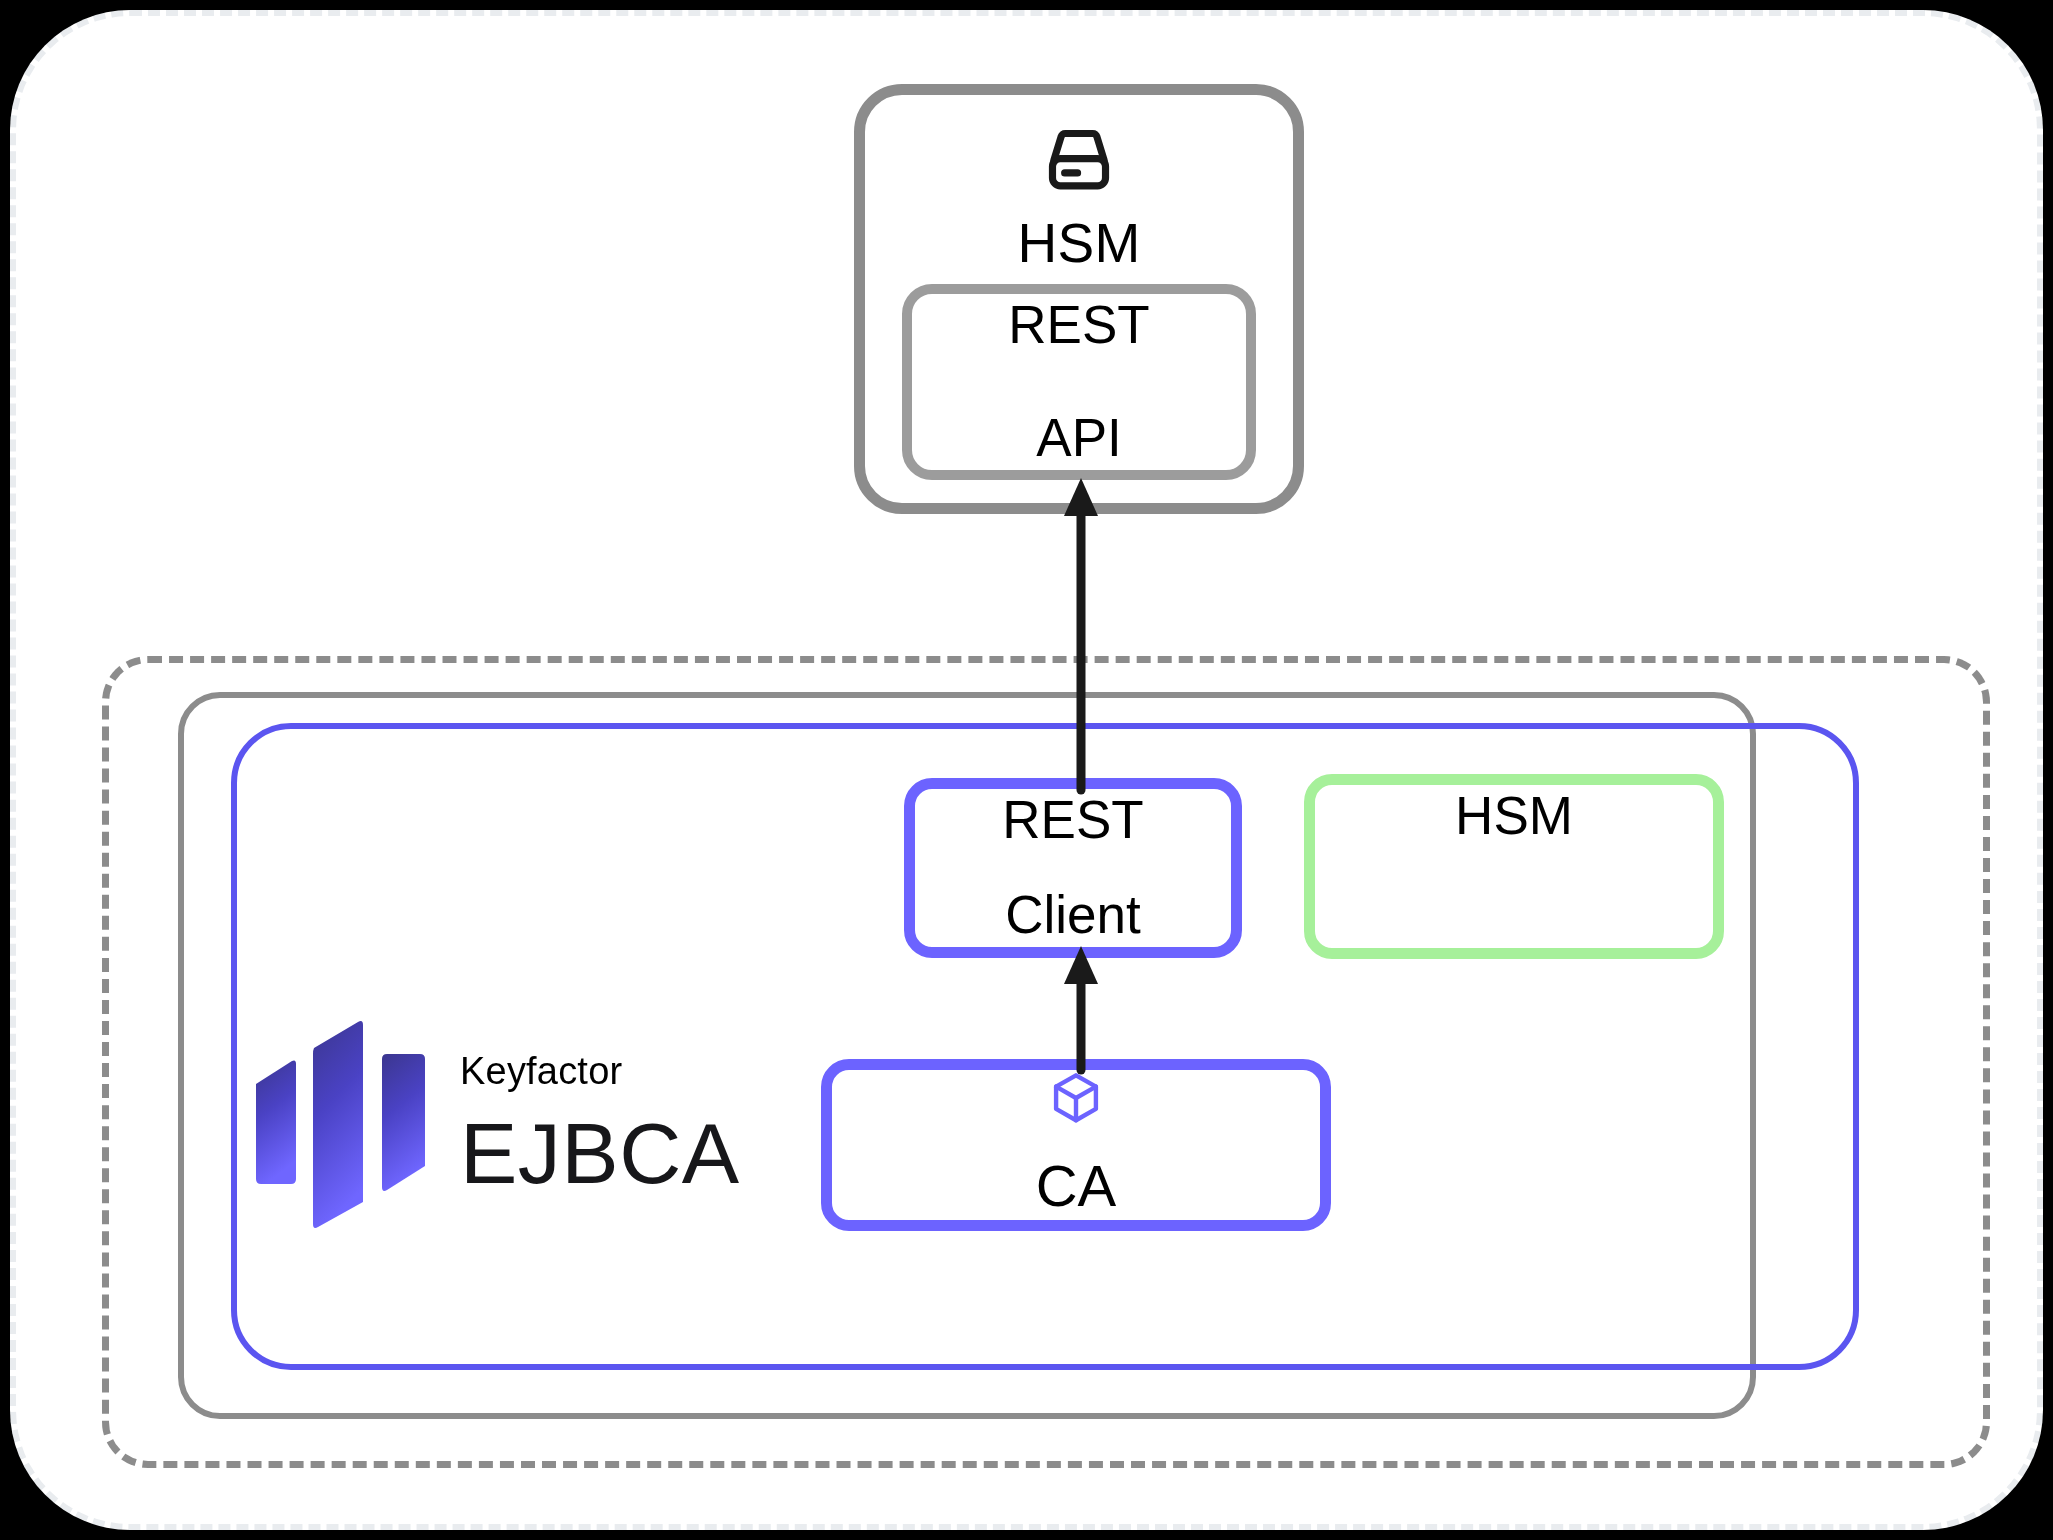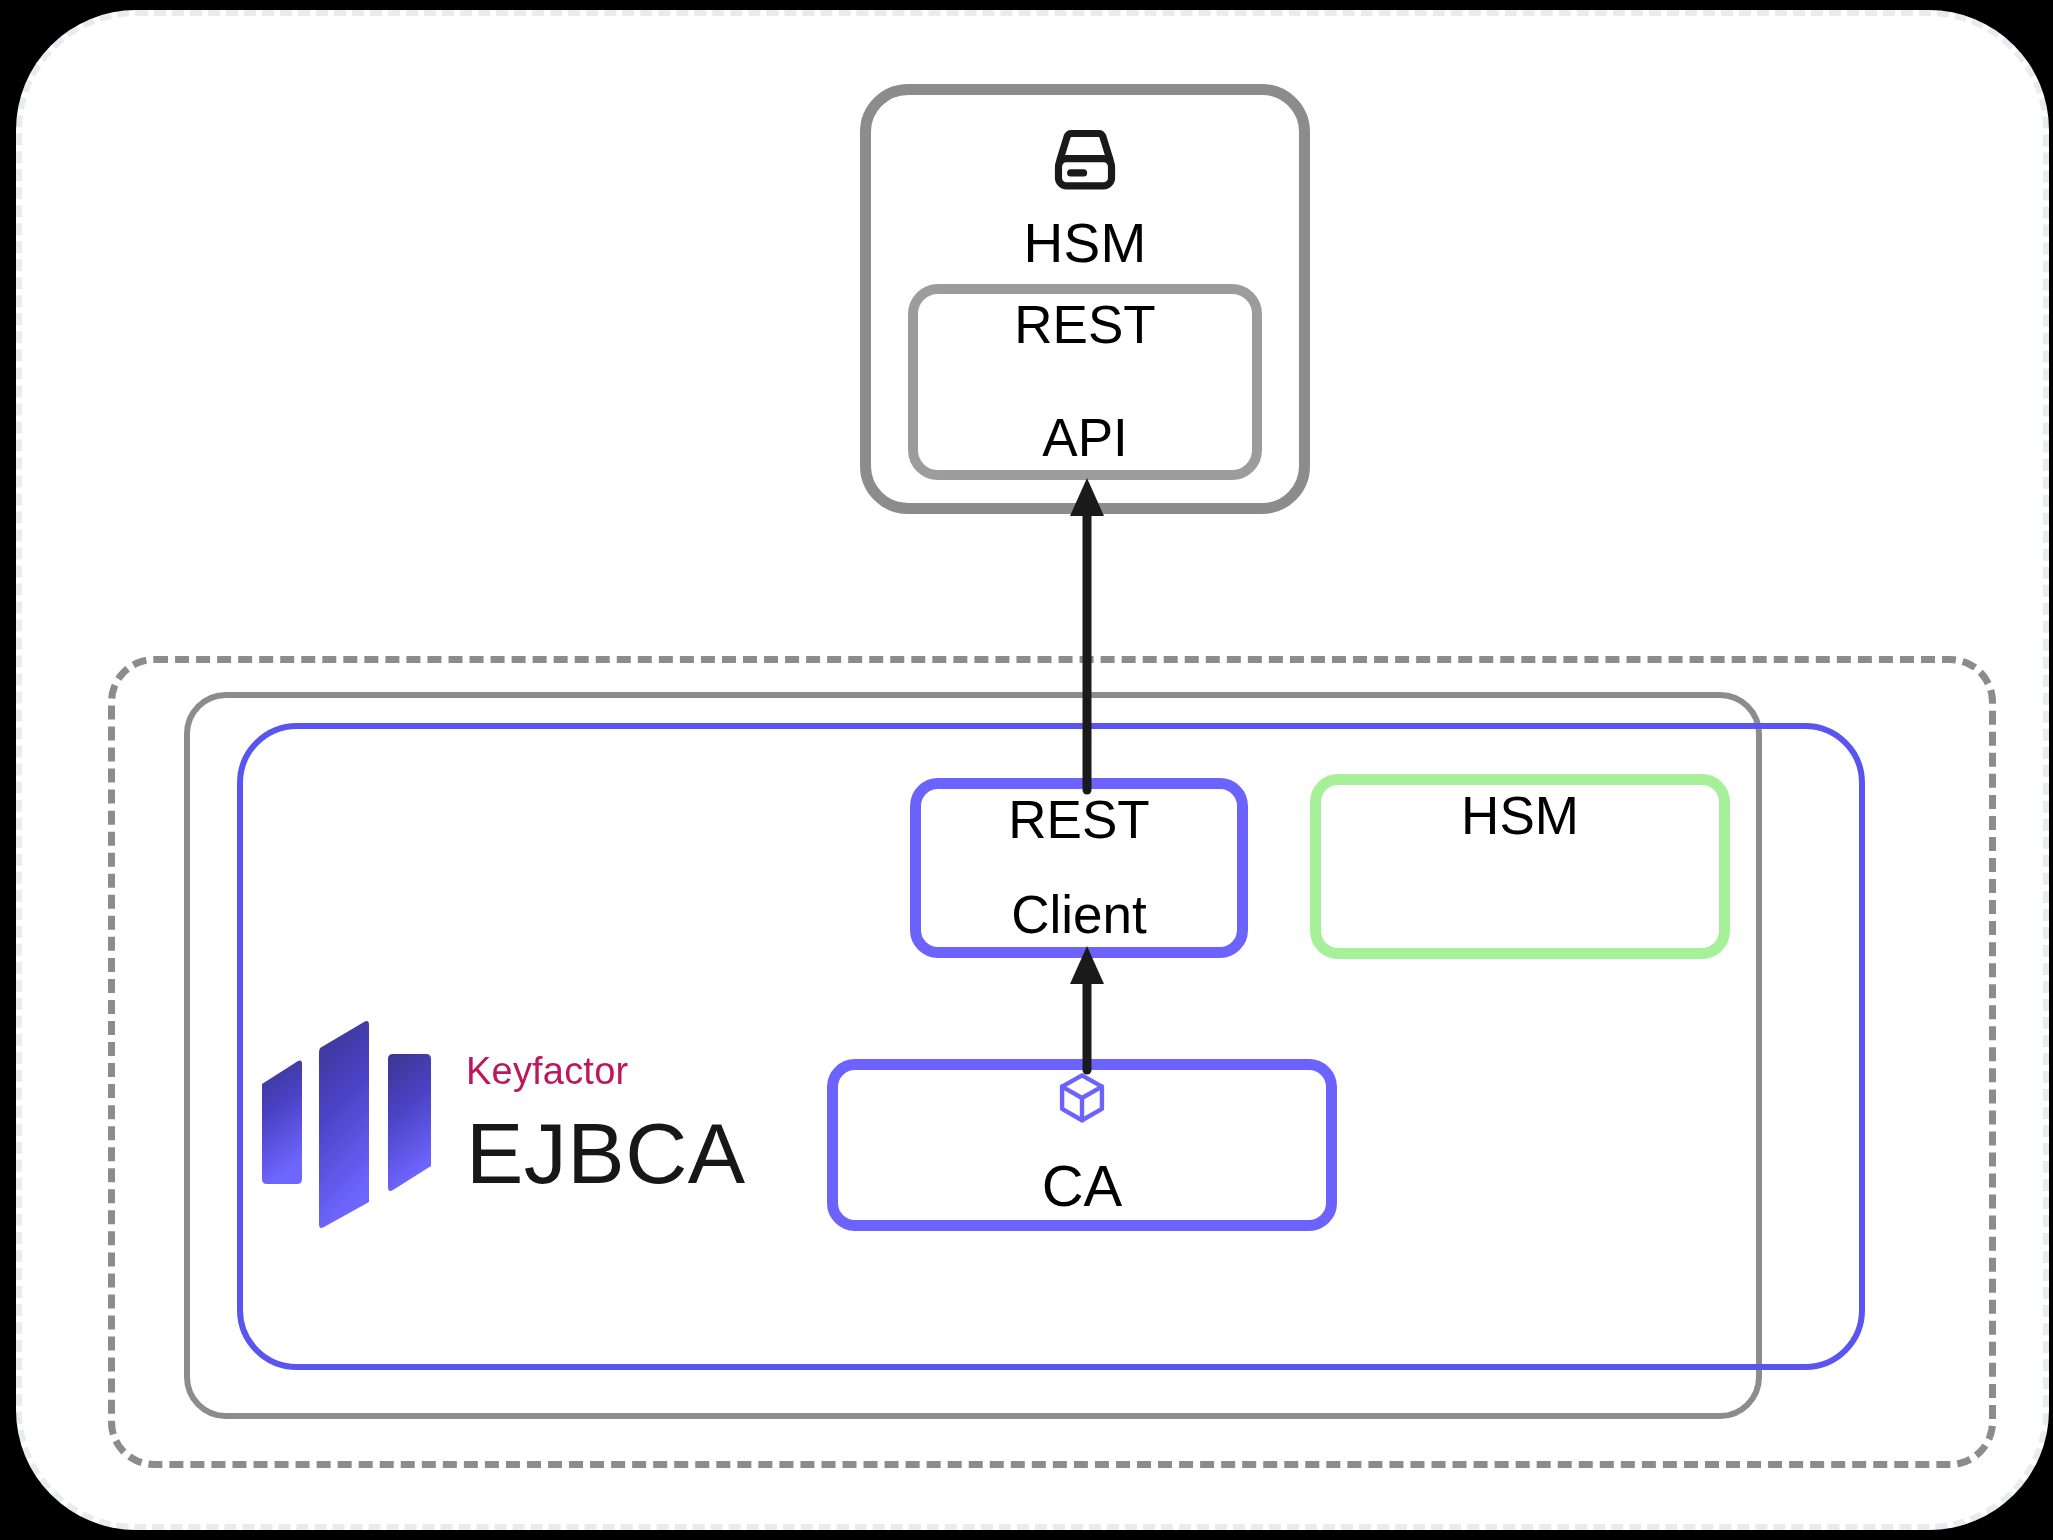--- a/index.html
+++ b/index.html
@@ -10,21 +10,21 @@
     overflow: hidden;
   }
   #page {
     position: relative;
     width: 2053px; height: 1540px;
     background: #000;
   }
   
   #card {
     position: absolute;
-    left: 16px; top: 10px;
+    left: 10px; top: 10px;
     width: 2033px; height: 1520px;
     background: #ffffff;
     border: 6px dashed #e9ecef;
     border-radius: 120px;
   }
   
   .box {
     position: absolute;
     background: #ffffff;
     display: flex;
@@ -125,21 +125,21 @@
     left: 238px; top: 1000px;
     display: flex;
     flex-direction: row;
     align-items: center;
     gap: 26px;
     z-index: 6;
   }
   #keyfactor-mark { width: 180px; height: 215px; display: block; }
   #logo-text { display: flex; flex-direction: column; align-items: flex-start; }
   #logo-keyfactor {
-    font-size: 38px; color: #be185d; letter-spacing: .2px;
+    font-size: 38px; color: #000000; letter-spacing: .2px;
     line-height: 1.0; margin-bottom: 20px;
   }
   #logo-ejbca {
     font-size: 86px; color: #17171a; letter-spacing: .5px;
     line-height: 1.0;
   }
 
   
   .arrow-svg { position: absolute; z-index: 7; overflow: visible; }
   #arrow-client-to-api { left: 1045px; top: 462px; width: 40px; height: 312px; }

